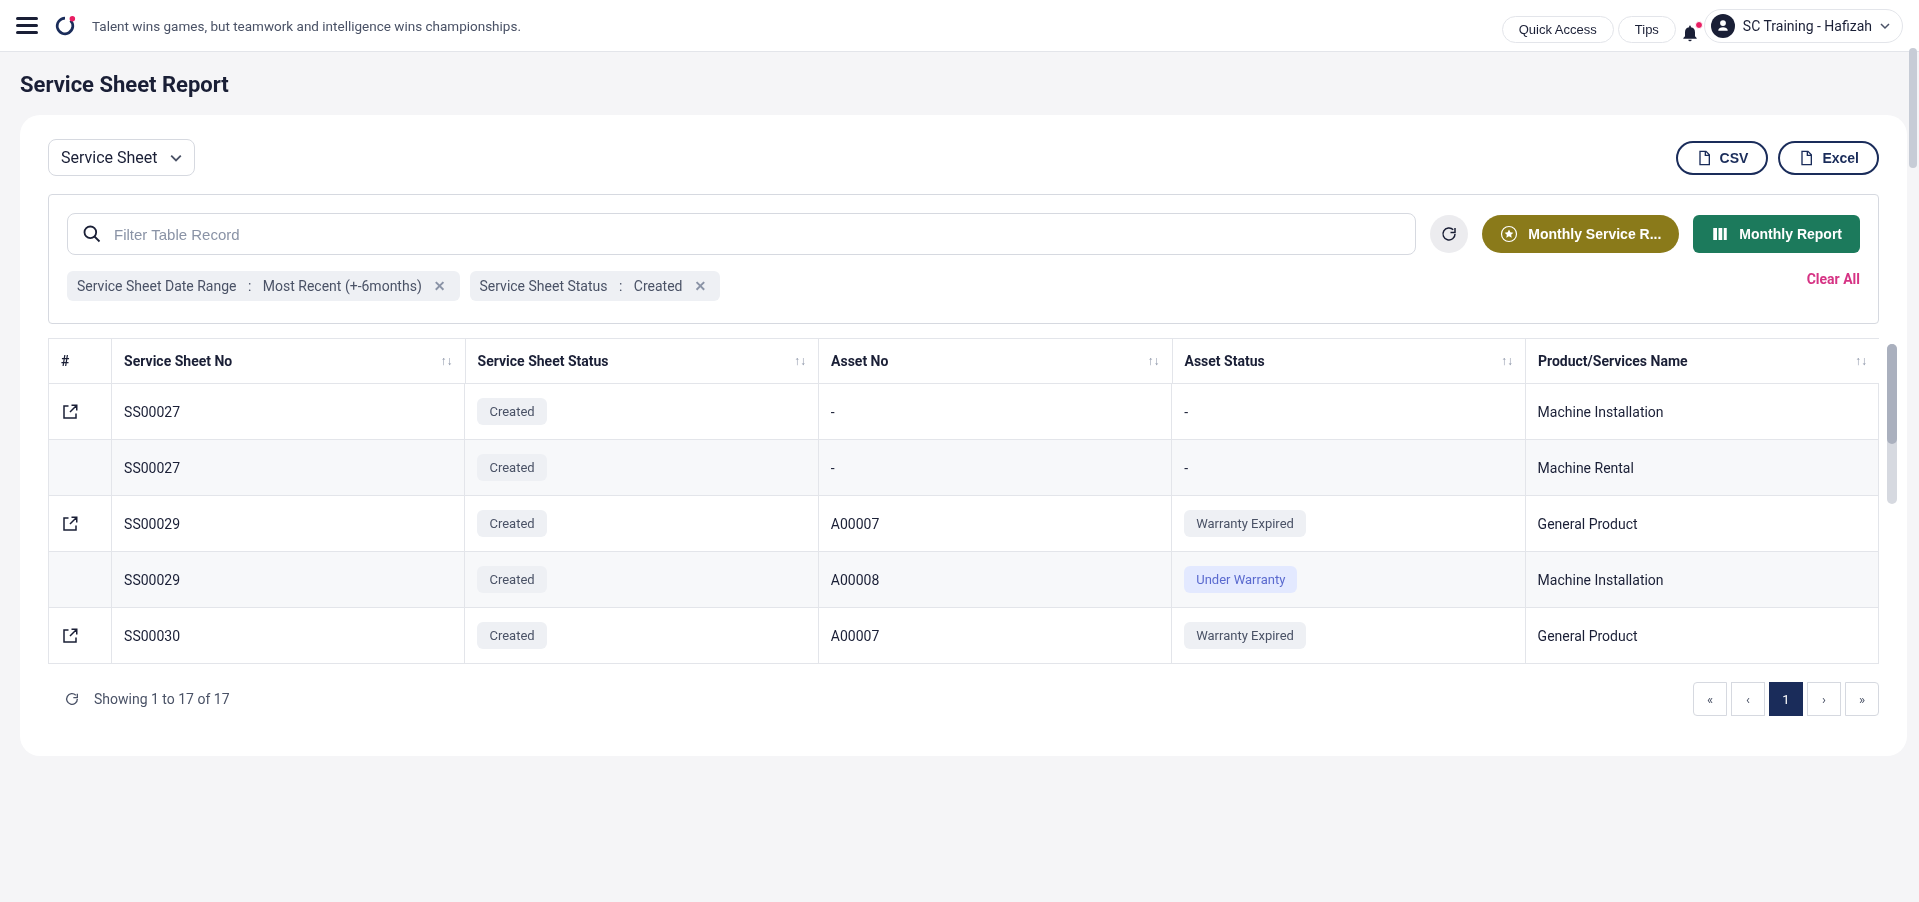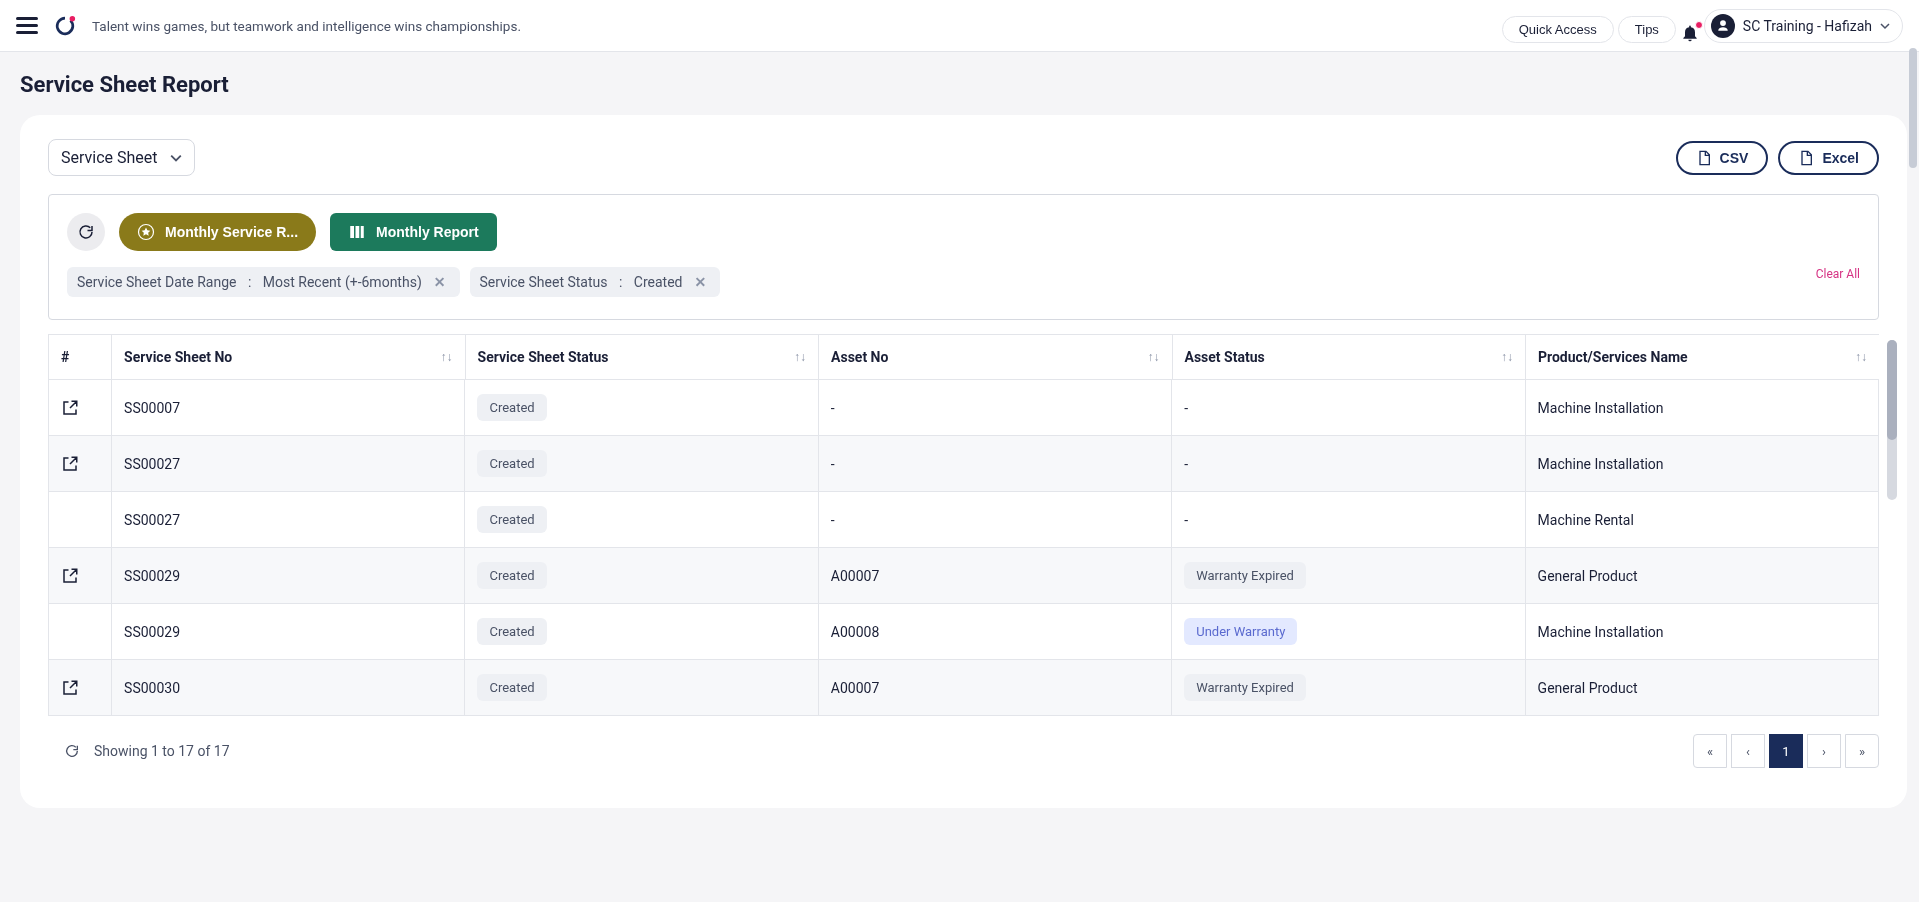--- a/index.html
+++ b/index.html
@@ -42,21 +42,21 @@
 .search-box input::placeholder { color: #8a93a6; }
 .refresh-circle { width: 38px; height: 38px; border-radius: 50%; background: #ececef; display: flex; align-items: center; justify-content: center; cursor: pointer; }
 
 .action-btn { display: flex; align-items: center; gap: 10px; border-radius: 22px; padding: 10px 18px; font-weight: 600; cursor: pointer; border: none; font-size: 14px; color: #fff; }
 .btn-olive { background: #8a7a1a; }
 .btn-teal { background: #1c7a5c; border-radius: 6px; }
 
 .chips-row { display: flex; align-items: flex-start; gap: 10px; margin-bottom: 4px; }
 .chip { display: inline-flex; align-items: center; gap: 8px; background: #eef0f4; border-radius: 6px; padding: 7px 10px; font-size: 14px; color: #4a5266; }
 .chip .x { color: #8a93a6; cursor: pointer; font-weight: 700; padding: 0 4px; }
-.clear-all { margin-left: auto; color: #d63384; font-size: 12px; cursor: pointer; font-weight: 400; }
+.clear-all { margin-left: auto; color: #d63384; font-size: 14px; cursor: pointer; font-weight: 700; }
 
 
 .table-wrap { margin-top: 14px; position: relative; }
 table { width: 100%; border-collapse: collapse; }
 thead th { text-align: left; background: #fff; border-top: 1px solid #e3e5ea; border-bottom: 1px solid #e3e5ea; padding: 14px 12px; font-weight: 700; font-size: 14px; color: #1a1f36; position: relative; }
 thead th:first-child { border-left: 1px solid #e3e5ea; }
 .sort-icon { position: absolute; right: 12px; top: 50%; transform: translateY(-50%); color: #8a93a6; font-size: 12px; }
 .th-border { border-right: 1px solid #e3e5ea; }
 tbody td { padding: 14px 12px; border-bottom: 1px solid #e3e5ea; font-size: 14px; color: #1a1f36; vertical-align: middle; border-right: 1px solid #e3e5ea; }
 tbody td:first-child { border-left: 1px solid #e3e5ea; text-align: center; }
@@ -148,20 +148,27 @@
               <path fill="none" stroke="#1a2c5a" stroke-width="2" d="M6 2h9l5 5v15H6zM14 2v6h6"></path>
             </svg>
           <span>Excel</span>
         </button>
       </div>
     </div>
 
     <div class="table-frame">
 
       <div class="search-row">
+        <div class="search-box">
+          <svg width="20" height="20" viewBox="0 0 24 24">
+              <circle cx="10" cy="10" r="7" fill="none" stroke="#1a1f36" stroke-width="2.2"></circle>
+              <path d="M15 15l6 6" stroke="#1a1f36" stroke-width="2.2"></path>
+            </svg>
+          <input type="text" placeholder="Filter Table Record" style="">
+        </div>
         <div class="refresh-circle">
           <svg width="18" height="18" viewBox="0 0 24 24">
               <path fill="none" stroke="#1a1f36" stroke-width="2" d="M20 12a8 8 0 1 1-2.34-5.66M20 4v6h-6"></path>
             </svg>
         </div>
         <button class="action-btn btn-olive">
           <svg width="18" height="18" viewBox="0 0 24 24">
               <circle cx="12" cy="12" r="10" fill="none" stroke="#fff" stroke-width="1.6"></circle>
               <path fill="#fff" d="M12 6l1.8 3.6 4 .6-2.9 2.8.7 4-3.6-1.9-3.6 1.9.7-4L6.2 10.2l4-.6z"></path>
             </svg>
@@ -216,30 +223,20 @@
             <th style="width:280px">
               <span>Product/Services Name</span>
               <span class="sort-icon">↑↓</span>
             </th>
           </tr>
         </thead>
       </table>
       <div class="tbody-wrap">
         <table>
           <tbody id="tbody">
-              <tr>
-                <td style="width: 50px;"><span class="open-icon"><svg width="18" height="18" viewBox="0 0 24 24">
-                      <path fill="none" stroke="#1a1f36" stroke-width="2" d="M14 3h7v7M21 3l-9 9M10 4H4v16h16v-6"></path>
-                    </svg></span></td>
-                <td style="width: 280px;">SS00007</td>
-                <td style="width: 280px;"><span class="status-badge">Created</span></td>
-                <td style="width: 280px;">-</td>
-                <td style="width: 280px;">-</td>
-                <td style="width: 280px;">Machine Installation</td>
-              </tr>
               <tr>
                 <td style="width: 50px;"><span class="open-icon"><svg width="18" height="18" viewBox="0 0 24 24">
                       <path fill="none" stroke="#1a1f36" stroke-width="2" d="M14 3h7v7M21 3l-9 9M10 4H4v16h16v-6"></path>
                     </svg></span></td>
                 <td style="width: 280px;">SS00027</td>
                 <td style="width: 280px;"><span class="status-badge">Created</span></td>
                 <td style="width: 280px;">-</td>
                 <td style="width: 280px;">-</td>
                 <td style="width: 280px;">Machine Installation</td>
               </tr>

